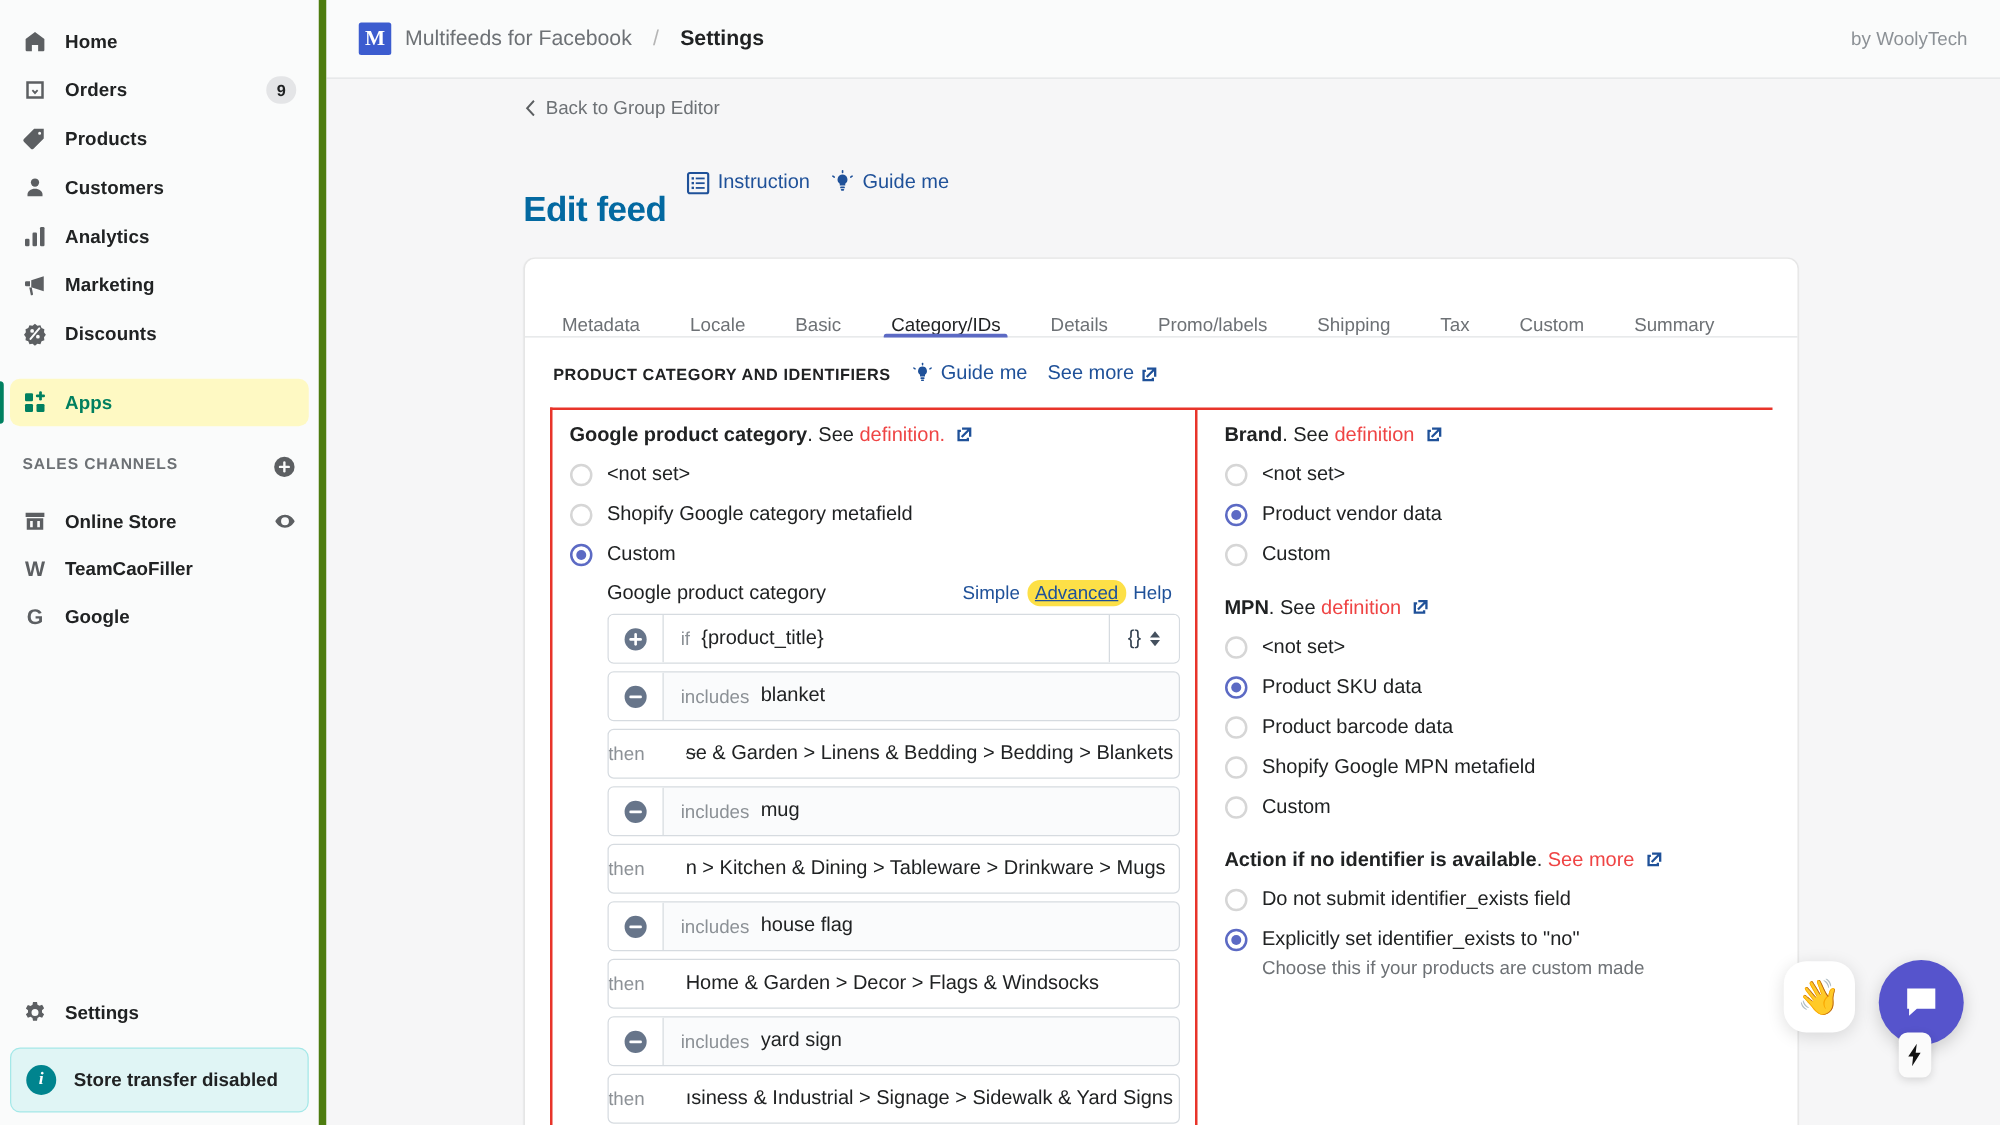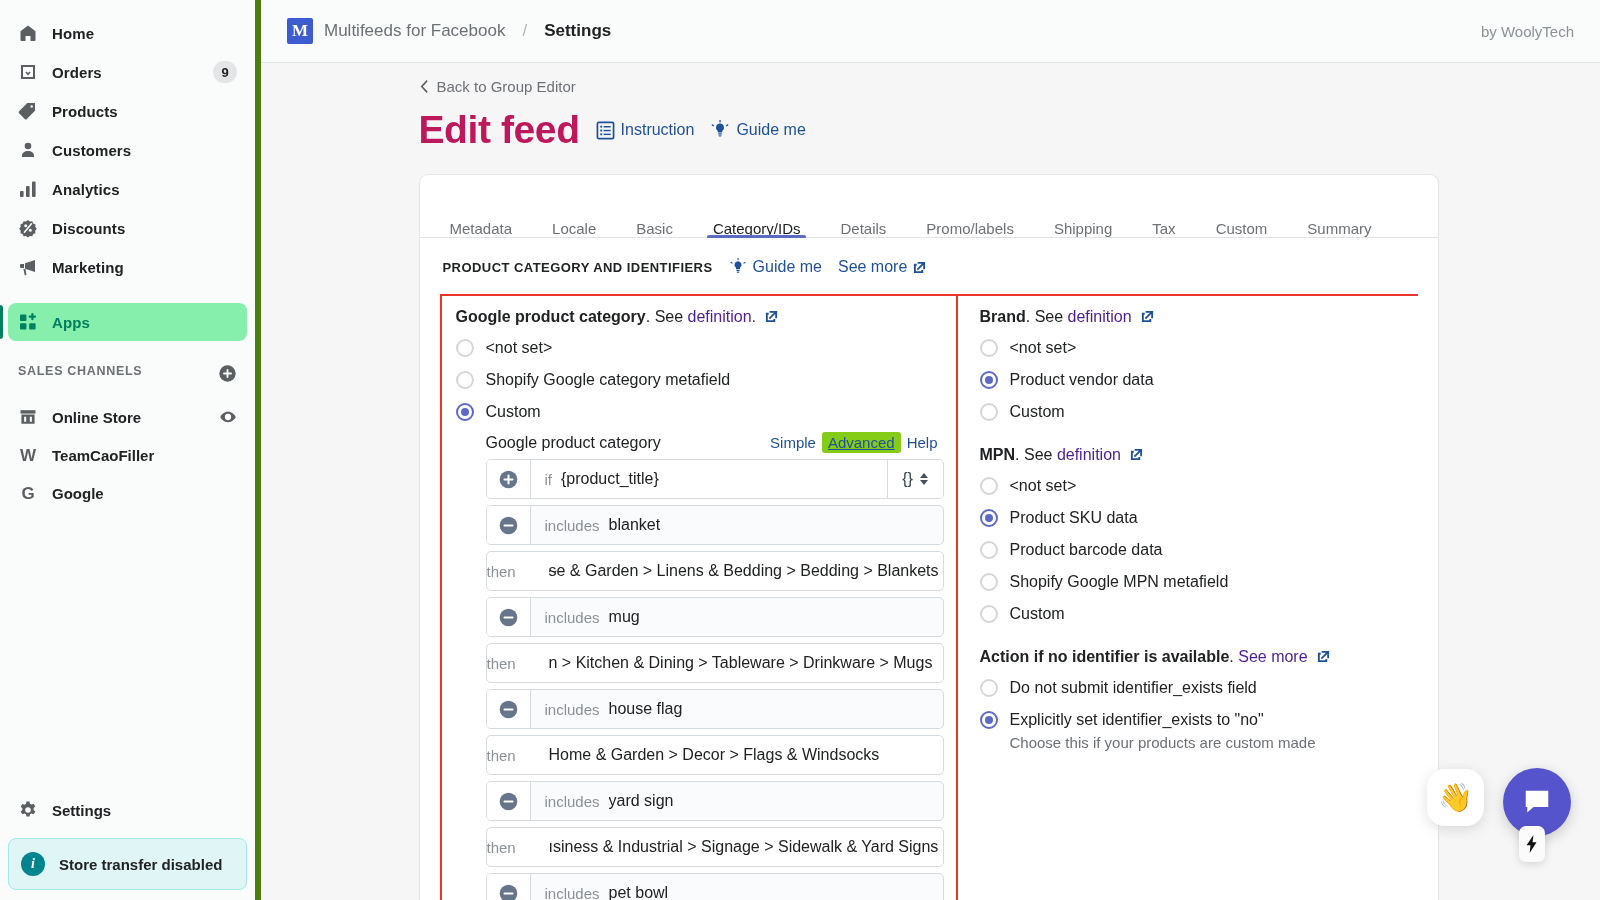--- a/index.html
+++ b/index.html
@@ -22,21 +22,21 @@
   .nav-list { padding: 14px 8px 0 8px; }
   .nav-item {
     display: flex; align-items: center; gap: 14px;
     height: 38px; padding: 0 10px; border-radius: 8px;
     cursor: pointer; position: relative; margin-bottom: 1px;
   }
   .nav-item .label {
     font-size: 15px; color: #202223; font-weight: 600; letter-spacing: .1px;
     flex: 1; white-space: nowrap;
   }
-  .nav-item.active { background: #86efac; margin-top: 17px; }
+  .nav-item.active { background: #fef9c3; margin-top: 17px; }
   .nav-item.active .label { color: #007f5f; }
   .nav-item.active::before {
     content: ""; position: absolute; left: -8px; top: 2px; bottom: 2px;
     width: 3px; background: #008060; border-radius: 0 3px 3px 0;
   }
   .nav-icon { width: 20px; height: 20px; display: flex; align-items: center; justify-content: center; flex: 0 0 20px; }
   .nav-icon svg { width: 20px; height: 20px; fill: #5c5f62; display: block; }
   .nav-item.active .nav-icon svg { fill: #008060; }
   .badge {
     min-width: 24px; height: 22px; padding: 0 7px; border-radius: 11px;
@@ -105,21 +105,21 @@
   .scroll-area { flex: 1; overflow: hidden; position: relative; }
   .page { width: 1040px; margin: 0 auto; padding-top: 15px; padding-left: 8px;}
 
   .back-link {
     display: inline-flex; align-items: center; gap: 7px;
     font-size: 15px; color: #6d7175; cursor: pointer; margin-bottom: 13px;
   }
   .back-link svg { width: 11px; height: 13px; fill: #5c5f62; display: block; }
 
   .title-row { display: flex; align-items: center; gap: 16px; margin-bottom: 22px; }
-  h1.page-title { font-size: 39px; font-weight: 700; color: #be185d; letter-spacing: -.4px; }
+  h1.page-title { font-size: 28px; font-weight: 700; color: #0369a1; letter-spacing: -.4px; margin-top: 44px; }
   .aux-link { display: inline-flex; align-items: center; gap: 6px; color: #1f5199; font-size: 16px; cursor: pointer; }
   .aux-link svg { display: block; }
 
   .card {
     background: #fff; border: 1px solid #e6e6e6; border-radius: 9px;
     box-shadow: 0 1px 1px rgba(22,29,37,.06);
     width: 1020px;
   }
   .tabs { display: flex; align-items: flex-end; border-bottom: 1px solid #e1e3e5; padding: 0 10px; height: 63px; }
   .tab {
@@ -136,21 +136,21 @@
   .sec-head { display: flex; align-items: center; gap: 16px; margin-bottom: 18px; padding-left: 3px; }
   .sec-title { font-size: 13px; font-weight: 700; letter-spacing: .45px; color: #202223; text-transform: uppercase; }
 
   .cols { display: flex; align-items: stretch; border: 2px solid #e8342a; border-right: none;
           margin: 0 0 0 0; position: relative; height: 618px; overflow: hidden; }
   .col-left { width: 516px; padding: 12px 12px 0 14px; border-right: 2px solid #e8342a; }
   .col-right { flex: 1; padding: 12px 0 0 22px; }
 
   .field-head { font-size: 16px; color: #202223; margin-bottom: 6px; }
   .field-head b { font-weight: 700; }
-  .link { color: #4c1d95; cursor: pointer; margin-top: 24px; }
+  .link { color: #ef4444; cursor: pointer; margin-top: 24px; }
 
   .radio-row { display: flex; align-items: center; gap: 12px; height: 32px; cursor: pointer; }
   .radio {
     width: 18px; height: 18px; border-radius: 50%; border: 2px solid #d6d6d6;
     background: #fff; flex: 0 0 18px; position: relative;
   }
   .radio.on { border-color: #5c6ac4; }
   .radio.on::after {
     content: ""; position: absolute; left: 3px; top: 3px; width: 8px; height: 8px;
     border-radius: 50%; background: #5c6ac4;
@@ -158,21 +158,21 @@
   .radio-label { font-size: 16px; color: #202223; }
   .radio-help { font-size: 15px; color: #6d7175; padding-left: 30px; margin-top: -2px; }
 
   .group-gap { height: 18px; }
 
   
   .builder { padding-left: 30px; margin-top: 4px; }
   .builder-head { display: flex; align-items: baseline; margin-bottom: 6px; }
   .builder-head .bh-label { font-size: 16px; color: #202223; flex: 1; }
   .mode { font-size: 15px; color: #1f5199; cursor: pointer; padding: 2px 6px; border-radius: 3px; }
-  .mode.sel { background: #84cc16; text-decoration: underline; }
+  .mode.sel { background: #fde047; text-decoration: underline; border-radius: 10px; }
 
   .rule-row {
     display: flex; align-items: stretch; border: 1px solid #d6dbe0; border-radius: 5px;
     height: 40px; margin-bottom: 6px; background: #fff; overflow: hidden;
   }
   .rule-row.alt { background: #fafbfc; }
   .rr-btn {
     width: 44px; display: flex; align-items: center; justify-content: center;
     border-right: 1px solid #d6dbe0; background: #fff; cursor: pointer; flex: 0 0 44px;
   }
@@ -269,38 +269,38 @@
               <rect x="8" y="7" width="3.6" height="11" rx="1"></rect>
               <rect x="14" y="2.5" width="3.6" height="15.5" rx="1"></rect>
             </svg>
         </span>
         <span class="label">Analytics</span>
       </div>
 
       <div class="nav-item">
         <span class="nav-icon">
           <svg viewBox="0 0 20 20">
+              <path d="M17 3v12L7 11.8V6.2L17 3zM3 7h3v4H3a1 1 0 0 1-1-1V8a1 1 0 0 1 1-1zm2.4 5h2l1 5.2a.9.9 0 0 1-.9 1h-.8L5.4 12z"></path>
+            </svg>
+        </span>
+        <span class="label">Marketing</span>
+      </div>
+
+      <div class="nav-item">
+        <span class="nav-icon">
+          <svg viewBox="0 0 20 20">
               <path d="M10 1.6l2.1 1.6 2.6-.3 1 2.4 2.4 1-.3 2.6L19.4 11l-1.6 2.1.3 2.6-2.4 1-1 2.4-2.6-.3L10 20.4 7.9 18.8l-2.6.3-1-2.4-2.4-1 .3-2.6L.6 11l1.6-2.1L1.9 6.3l2.4-1 1-2.4 2.6.3L10 1.6z" transform="scale(.93) translate(.7 .6)"></path>
               <g fill="#fafbfb">
                 <circle cx="7.7" cy="7.7" r="1.5"></circle>
                 <circle cx="12.3" cy="12.3" r="1.5"></circle>
                 <rect x="9.1" y="3.7" width="1.6" height="12.6" rx=".8" transform="rotate(40 10 10)"></rect>
               </g>
             </svg>
         </span>
         <span class="label">Discounts</span>
-      </div>
-
-      <div class="nav-item">
-        <span class="nav-icon">
-          <svg viewBox="0 0 20 20">
-              <path d="M17 3v12L7 11.8V6.2L17 3zM3 7h3v4H3a1 1 0 0 1-1-1V8a1 1 0 0 1 1-1zm2.4 5h2l1 5.2a.9.9 0 0 1-.9 1h-.8L5.4 12z"></path>
-            </svg>
-        </span>
-        <span class="label">Marketing</span>
       </div>
 
       <div class="nav-item active">
         <span class="nav-icon">
           <svg viewBox="0 0 20 20">
               <rect x="2" y="2.5" width="6.4" height="6.4" rx="1"></rect>
               <rect x="2" y="11.2" width="6.4" height="6.4" rx="1"></rect>
               <rect x="11.2" y="11.2" width="6.4" height="6.4" rx="1"></rect>
               <rect x="13.3" y="1" width="2.2" height="7.3" rx="1"></rect>
               <rect x="10.7" y="3.6" width="7.3" height="2.2" rx="1"></rect>

